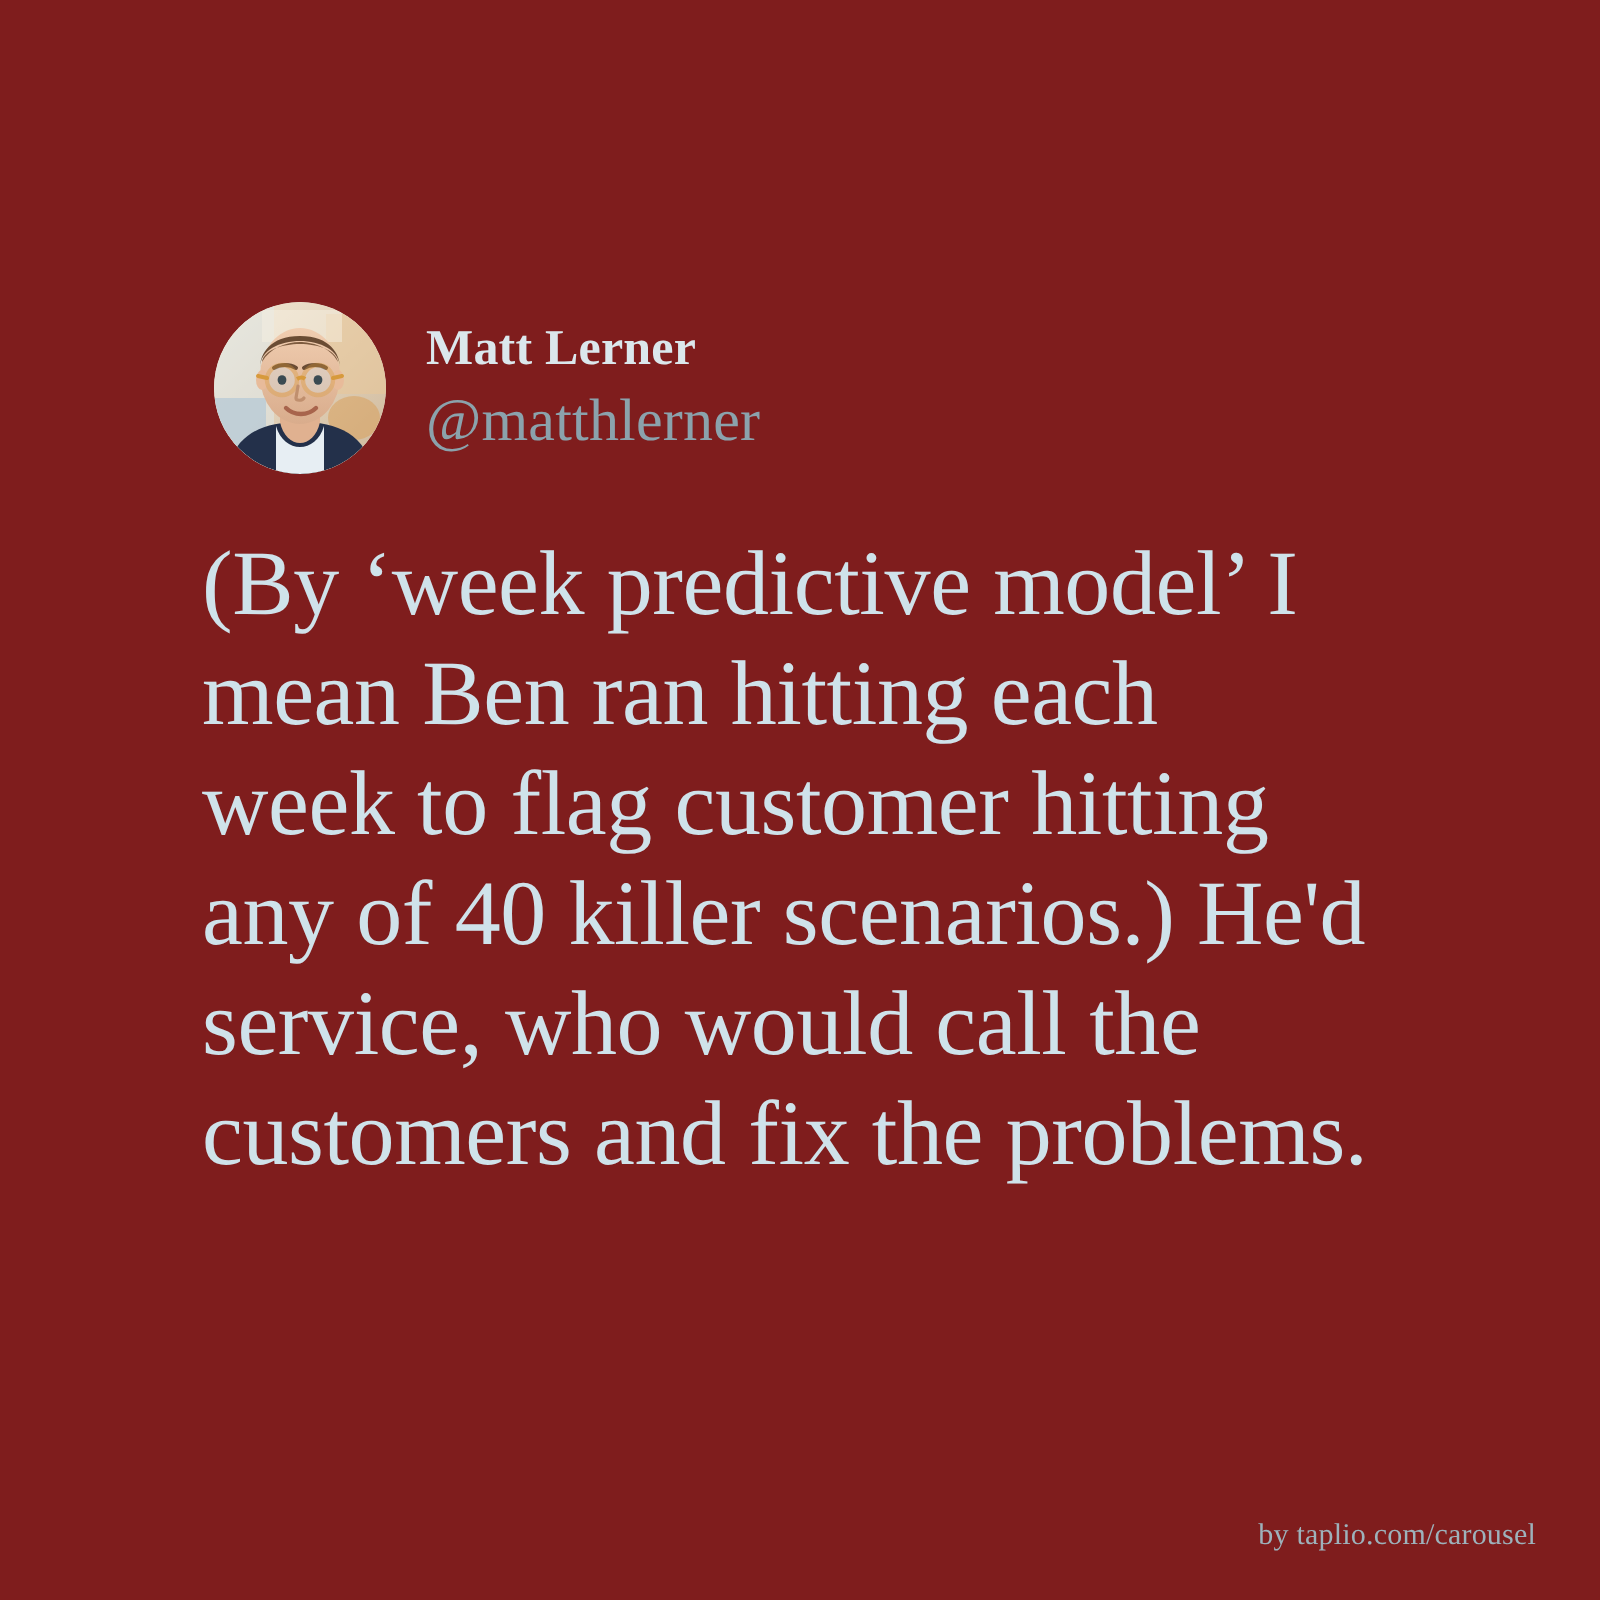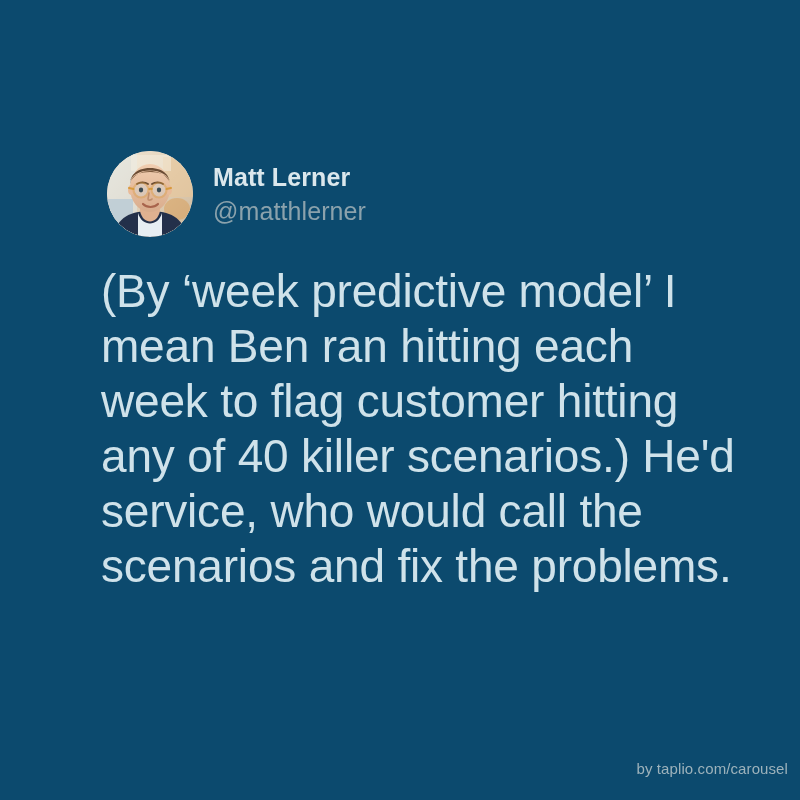--- a/index.html
+++ b/index.html
@@ -10,23 +10,24 @@
     width: 800px;
     height: 800px;
     overflow: hidden;
     font-family: "Liberation Sans", sans-serif;
   }
 
   #card {
     position: relative;
     width: 800px;
     height: 800px;
-    background: #0c4a6e;
+    background: #7f1d1d;
     box-sizing: border-box;
     overflow: hidden;
+    font-family: Liberation Serif, serif;
   }
 
   
   #author {
     position: absolute;
     left: 107px;
     top: 151px;
     display: flex;
     align-items: center;
     gap: 20px;
@@ -51,21 +52,21 @@
   }
   #author-name {
     font-size: 25px;
     font-weight: bold;
     color: #dbe7ec;
     letter-spacing: 0.1px;
     margin-bottom: 9px;
     white-space: nowrap;
   }
   #author-handle {
-    font-size: 25px;
+    font-size: 30px;
     font-weight: normal;
     color: #8ba2ac;
     letter-spacing: 0.1px;
     white-space: nowrap;
   }
 
   
   #quote {
     position: absolute;
     left: 101px;
@@ -78,21 +79,21 @@
     letter-spacing: -0.2px;
   }
   #quote .qline {
     white-space: nowrap;
     display: block;
   }
 
   
   #footer {
     position: absolute;
-    right: 12px;
+    right: 32px;
     bottom: 23px;
     font-size: 15px;
     color: #9db2bb;
     letter-spacing: 0.1px;
     text-align: center;
   }
 </style>
 </head>
 <body>
 
@@ -154,18 +155,18 @@
     </div>
 
   </div>
 
   <div id="quote">
     <span class="qline">(By ‘week predictive model’ I</span>
     <span class="qline">mean Ben ran hitting each</span>
     <span class="qline">week to flag customer hitting</span>
     <span class="qline">any of 40 killer scenarios.) He'd</span>
     <span class="qline">service, who would call the</span>
-    <span class="qline">scenarios and fix the problems.</span>
+    <span class="qline">customers and fix the problems.</span>
   </div>
 
   <div id="footer">by taplio.com/carousel</div>
 
 </div>
 
 </body></html>

